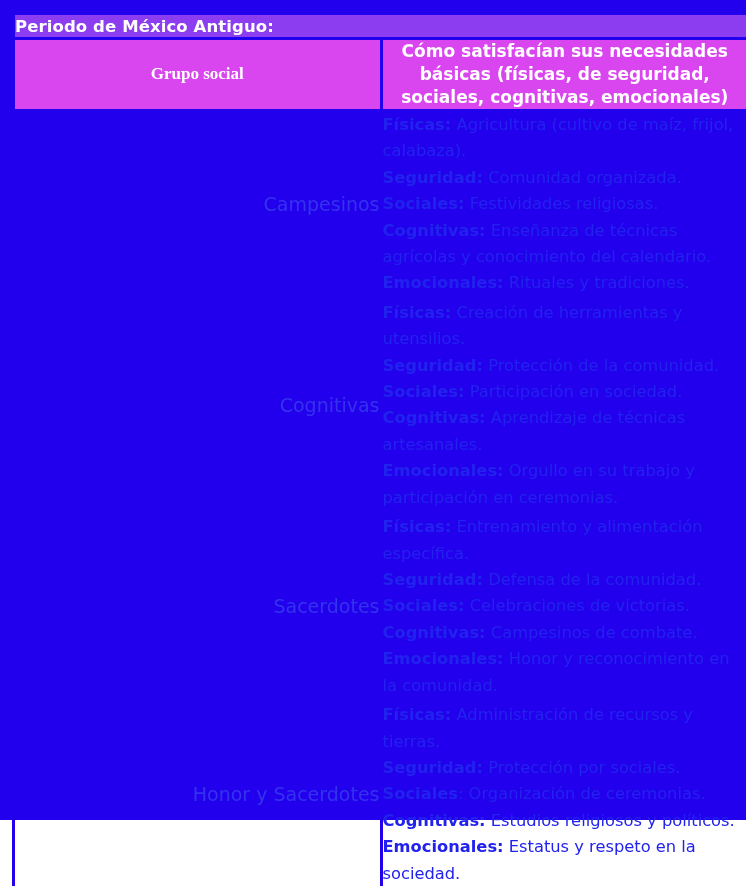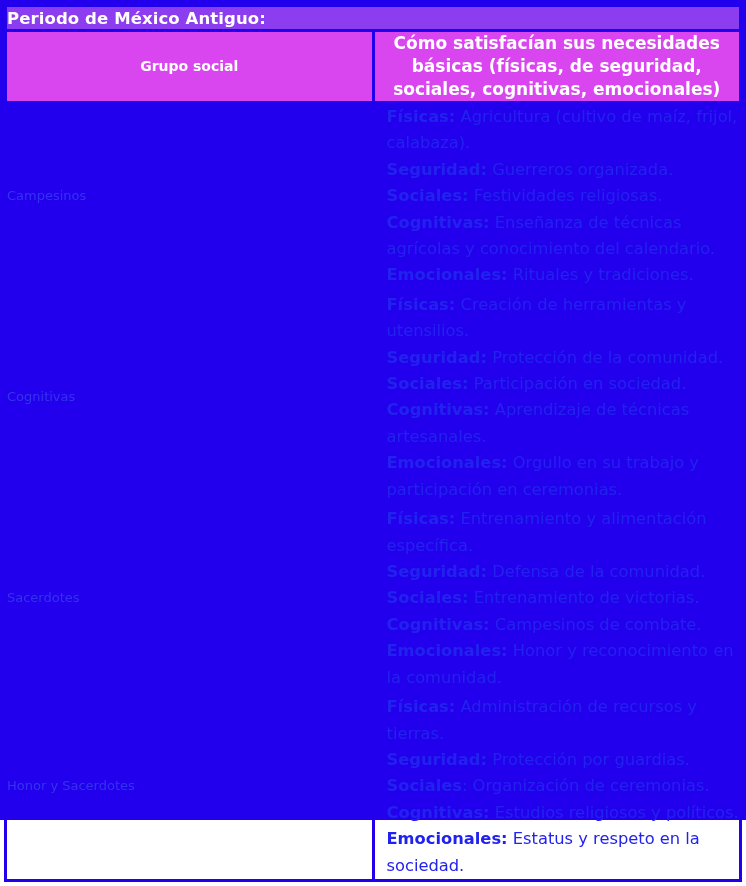--- a/index.html
+++ b/index.html
@@ -11,21 +11,21 @@
     width: 746px;
     height: 886px;
     font-family: "DejaVu Sans", sans-serif;
     overflow: hidden;
   }
   .table-wrap {
     width: 746px;
     height: 820px;
     box-sizing: border-box;
     background: #2200ee;
-    padding: 4px;
+    padding: 12px;
   }
   table.needs-table {
     border-collapse: collapse;
     width: 738px;
     height: 878px;
     table-layout: fixed;
   }
   table.needs-table td, table.needs-table th {
     border: 3px solid #2200ee;
     vertical-align: middle;
@@ -44,44 +44,44 @@
   .head-cell {
     background: #d946ef;
     color: #ffffff;
     font-weight: bold;
     text-align: center;
     font-size: 17px;
     line-height: 1.35;
     padding: 10px 10px;
   }
   .head-cell.group {
-    font-size: 14px;
+    font-size: 17px;
     padding: 10px 4px;
+    font-family: Liberation Serif, serif;
   }
   .col-group {
     width: 159px;
   }
   .group-cell {
-    text-align: left;
+    text-align: right;
     color: #3333ee;
-    font-size: 13px;
+    font-size: 19px;
     line-height: 1.45;
     padding: 4px 6px;
   }
   .detail-cell {
     color: #2222ee;
     font-size: 16.3px;
     line-height: 1.62;
     padding: 10px 10px 10px 12px;
     text-align: left;
     vertical-align: middle;
   }
   .detail-cell .line {
     white-space: normal;
-    margin-left: 12px;
   }
   .detail-cell b {
     font-weight: bold;
   }
 </style>
 </head>
 <body>
 
 <div class="table-wrap">
   <table class="needs-table">
@@ -96,21 +96,21 @@
 
       <tr>
         <td class="group-cell col-group">Campesinos</td>
         <td class="detail-cell">
           <div class="line">
             <b>Físicas:</b>
             <span>Agricultura (cultivo de maíz, frijol, calabaza).</span>
           </div>
           <div class="line">
             <b>Seguridad:</b>
-            <span>Guerreros organizada.</span>
+            <span>Comunidad organizada.</span>
           </div>
           <div class="line">
             <b>Sociales:</b>
             <span>Festividades religiosas.</span>
           </div>
           <div class="line">
             <b>Cognitivas:</b>
             <span>Enseñanza de técnicas agrícolas y conocimiento del calendario.</span>
           </div>
           <div class="line">
@@ -152,21 +152,21 @@
           <div class="line">
             <b>Físicas:</b>
             <span>Entrenamiento y alimentación específica.</span>
           </div>
           <div class="line">
             <b>Seguridad:</b>
             <span>Defensa de la comunidad.</span>
           </div>
           <div class="line">
             <b>Sociales:</b>
-            <span>Entrenamiento de victorias.</span>
+            <span>Celebraciones de victorias.</span>
           </div>
           <div class="line">
             <b>Cognitivas:</b>
             <span>Campesinos de combate.</span>
           </div>
           <div class="line">
             <b>Emocionales:</b>
             <span>Honor y reconocimiento en la comunidad.</span>
           </div>
         </td>
@@ -174,21 +174,21 @@
 
       <tr>
         <td class="group-cell col-group">Honor y Sacerdotes</td>
         <td class="detail-cell">
           <div class="line">
             <b>Físicas:</b>
             <span>Administración de recursos y tierras.</span>
           </div>
           <div class="line">
             <b>Seguridad:</b>
-            <span>Protección por guardias.</span>
+            <span>Protección por sociales.</span>
           </div>
           <div class="line">
             <b>Sociales</b><span>: Organización de ceremonias.</span>
           </div>
           <div class="line">
             <b>Cognitivas:</b>
             <span>Estudios religiosos y políticos.</span>
           </div>
           <div class="line">
             <b>Emocionales:</b>

